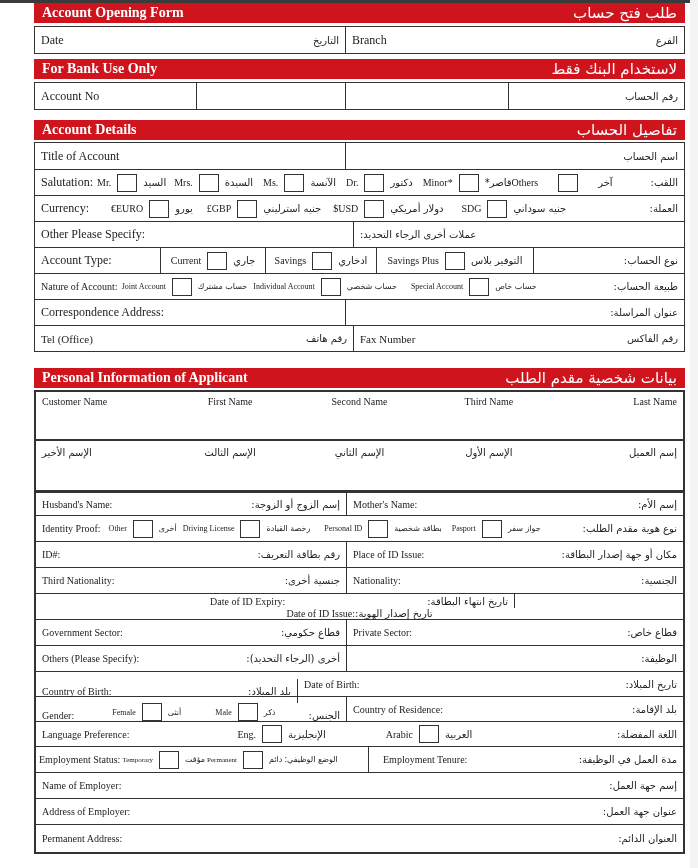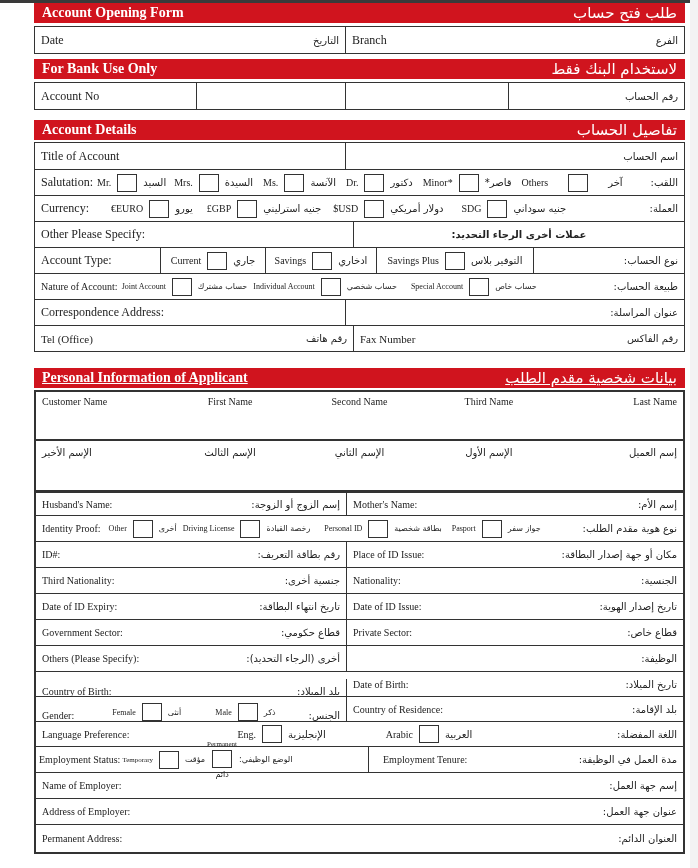--- a/index.html
+++ b/index.html
@@ -100,21 +100,21 @@
       <span class="g" style="margin-left:10px;">
           <span class="en" style="font-size:10px">Dr.</span>
           <span class="cb"></span>
           <span class="ar">دكتور</span>
         </span>
       <span class="g" style="margin-left:10px;">
           <span class="en" style="font-size:10px">Minor*</span>
           <span class="cb"></span>
           <span class="ar">قاصر*</span>
         </span>
-      <span class="g" style="margin-left:10px;gap:16px;">
+      <span class="g" style="gap:16px;">
           <span class="en" style="font-size:10px">Others</span>
           <span class="cb"></span>
           <span class="ar">آخر</span>
         </span>
       <span class="sp"></span>
       <span class="ar">اللقب:</span>
     </div>
   </div>
   <div class="row" style="top:53px;height:26px;">
     <div class="cell" style="width:100%;">
@@ -140,21 +140,21 @@
           <span class="ar">جنيه سوداني</span>
         </span>
       <span class="sp"></span>
       <span class="ar">العملة:</span>
     </div>
   </div>
   <div class="row" style="top:79px;height:26px;">
     <div class="cell vline" style="width:319px;">
       <span class="en">Other Please Specify:</span>
     </div>
-    <div class="cell" style="flex:1;justify-content:center;font-weight:bold;">
+    <div class="cell" style="flex:1;justify-content:flex-start;">
       <span class="ar">عملات أخرى الرجاء التحديد:</span>
     </div>
   </div>
   <div class="row" style="top:105px;height:26px;">
     <div class="cell vline" style="width:126px;">
       <span class="en">Account Type:</span>
     </div>
     <div class="cell vline g" style="width:105px;justify-content:center;">
       <span class="en" style="font-size:10px">Current</span>
         <span class="cb"></span>
@@ -211,21 +211,21 @@
       <span class="ar">رقم هاتف</span>
     </div>
     <div class="cell" style="flex:1;">
       <span class="en" style="font-size:11px">Fax Number</span>
       <span class="sp"></span>
       <span class="ar">رقم الفاكس</span>
     </div>
   </div>
 </div>
 
-<div class="hdr" style="top:368px;height:20px;text-decoration:underline;">
+<div class="hdr" style="top:368px;height:20px;">
   <span class="en">Personal Information of Applicant</span>
   <span class="ar">بيانات شخصية مقدم الطلب</span>
 </div>
 <div class="box" style="top:390px;height:464px;border-width:2px;">
   <div class="row" style="top:0;height:49px;align-items:flex-start;border-bottom-width:2px;">
     <div class="cell" style="width:20%;height:auto;padding-top:4px;">
         <span class="en" style="font-size:10px">Customer Name</span>
       </div>
     <div class="cell" style="width:20%;height:auto;padding-top:4px;justify-content:center;">
         <span class="en" style="font-size:10px">First Name</span>
@@ -313,21 +313,21 @@
         <span class="en" style="font-size:10px">Third Nationality:</span>
         <span class="sp"></span>
         <span class="ar">جنسية أخرى:</span>
       </div>
     <div class="cell" style="flex:1;">
         <span class="en" style="font-size:10px">Nationality:</span>
         <span class="sp"></span>
         <span class="ar">الجنسية:</span>
       </div>
   </div>
-  <div class="row" style="top:202px;height:26px;">
+  <div class="row" style="top:202px;height:26px;flex-direction:column;">
     <div class="cell vline" style="width:311px;">
         <span class="en" style="font-size:10px">Date of ID Expiry:</span>
         <span class="sp"></span>
         <span class="ar">تاريخ انتهاء البطاقة:</span>
       </div>
     <div class="cell" style="flex:1;">
         <span class="en" style="font-size:10px">Date of ID Issue:</span>
         <span class="sp"></span>
         <span class="ar">تاريخ إصدار الهوية:</span>
       </div>
@@ -348,21 +348,21 @@
     <div class="cell vline" style="width:311px;">
         <span class="en" style="font-size:10px">Others (Please Specify):</span>
         <span class="sp"></span>
         <span class="ar">أخرى (الرجاء التحديد):</span>
       </div>
     <div class="cell" style="flex:1;justify-content:flex-end;">
         <span class="ar">الوظيفة:</span>
       </div>
   </div>
   <div class="row" style="top:280px;height:25px;">
-    <div class="cell vline" style="width:311px;margin-top:14px;">
+    <div class="cell vline" style="width:262px;margin-top:14px;">
         <span class="en" style="font-size:10px">Country of Birth:</span>
         <span class="sp"></span>
         <span class="ar">بلد الميلاد:</span>
       </div>
     <div class="cell" style="flex:1;">
         <span class="en" style="font-size:10px">Date of Birth:</span>
         <span class="sp"></span>
         <span class="ar">تاريخ الميلاد:</span>
       </div>
   </div>
@@ -406,21 +406,21 @@
     </div>
   </div>
   <div class="row" style="top:355px;height:26px;gap:8px;">
     <div class="cell vline" style="width:333px;padding:0 3px;">
       <span class="en" style="font-size:10px">Employment Status:</span>
       <span class="g" style="margin-left:2px;">
           <span style="font-size:7px">Temporary</span>
           <span class="cb"></span>
           <span class="arsm">مؤقت</span>
         </span>
-      <span class="g" style="margin-left:2px;flex-direction:column;">
+      <span class="g" style="margin-left:2px;">
           <span style="font-size:7px">Permanent</span>
           <span class="cb"></span>
           <span class="arsm">دائم</span>
         </span>
       <span class="arsm" style="margin-left:2px;">الوضع الوظيفي:</span>
     </div>
     <div class="cell" style="flex:1;">
         <span class="en" style="font-size:10px">Employment Tenure:</span>
         <span class="sp"></span>
         <span class="ar">مدة العمل في الوظيفة:</span>

